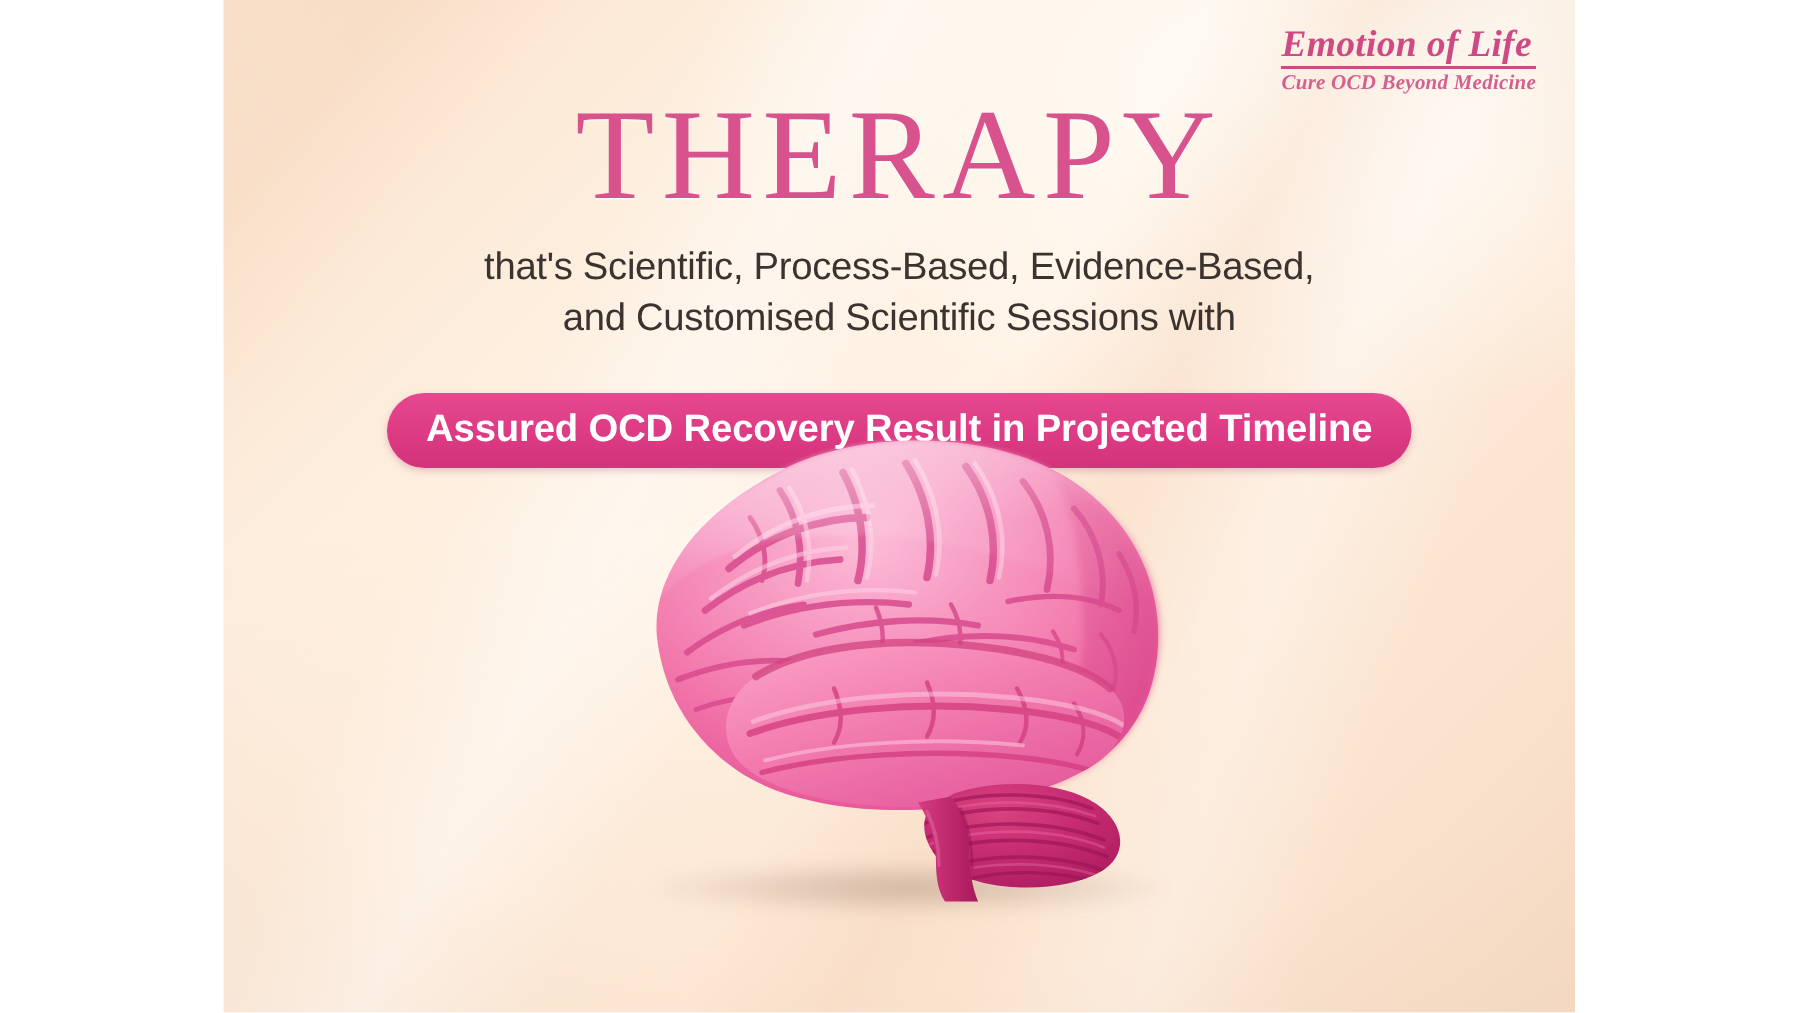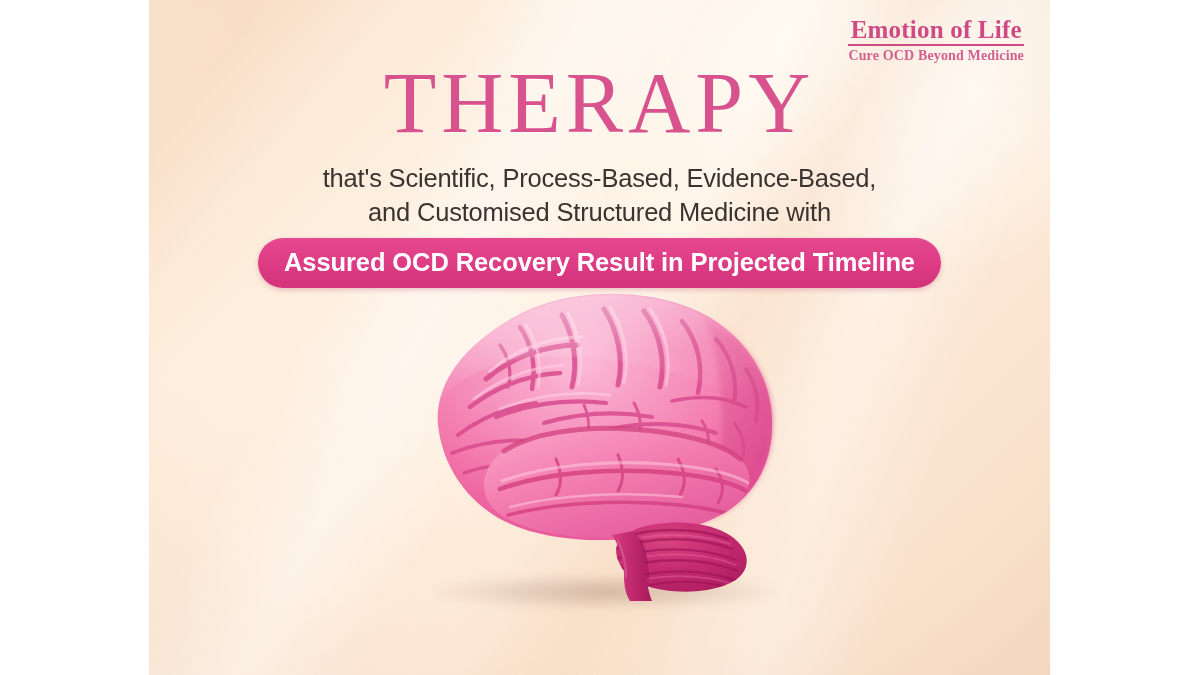--- a/index.html
+++ b/index.html
@@ -51,22 +51,23 @@
     inset: 0;
     background: radial-gradient(ellipse 95% 95% at 50% 45%, rgba(0,0,0,0) 55%, rgba(196,150,116,0.16) 100%);
     pointer-events: none;
   }
 
   
   #logo {
     position: absolute;
     right: 26px;
     top: 17px;
-    text-align: center;
+    text-align: left;
     line-height: 1;
+    font-style: italic;
   }
   #logo-wordmark {
     font-family: "Liberation Serif", serif;
     font-size: 25px;
     font-weight: 700;
     color: #cf4a84;
     letter-spacing: 0.2px;
     white-space: nowrap;
   }
   #logo-rule {
@@ -107,21 +108,21 @@
     font-size: 25.5px;
     font-weight: 400;
     color: #3b3330;
     line-height: 1.33;
     letter-spacing: -0.2px;
   }
   #subhead .subline { display: block; }
 
   
   #highlight-pill-wrap {
-    margin-top: 8px;
+    margin-top: 32px;
     display: flex;
     justify-content: center;
   }
   #highlight-pill {
     display: inline-block;
     background: linear-gradient(180deg, #e5498f 0%, #dd3b84 55%, #d2337b 100%);
     color: #ffffff;
     font-family: "Liberation Sans", sans-serif;
     font-size: 25.5px;
     font-weight: 700;
@@ -172,21 +173,21 @@
       <div id="logo-rule"></div>
       <div id="logo-tagline">Cure OCD Beyond Medicine</div>
     </div>
 
     <div id="headline-block">
 
       <div id="headline-title">THERAPY</div>
 
       <div id="subhead">
         <span class="subline">that's Scientific, Process-Based, Evidence-Based,</span>
-        <span class="subline">and Customised Structured Medicine with</span>
+        <span class="subline">and Customised Scientific Sessions with</span>
       </div>
 
       <div id="highlight-pill-wrap">
         <span id="highlight-pill">Assured OCD Recovery Result in Projected Timeline</span>
       </div>
 
     </div>
 
     <div id="brain-figure">
       <div id="brain-shadow"></div>

